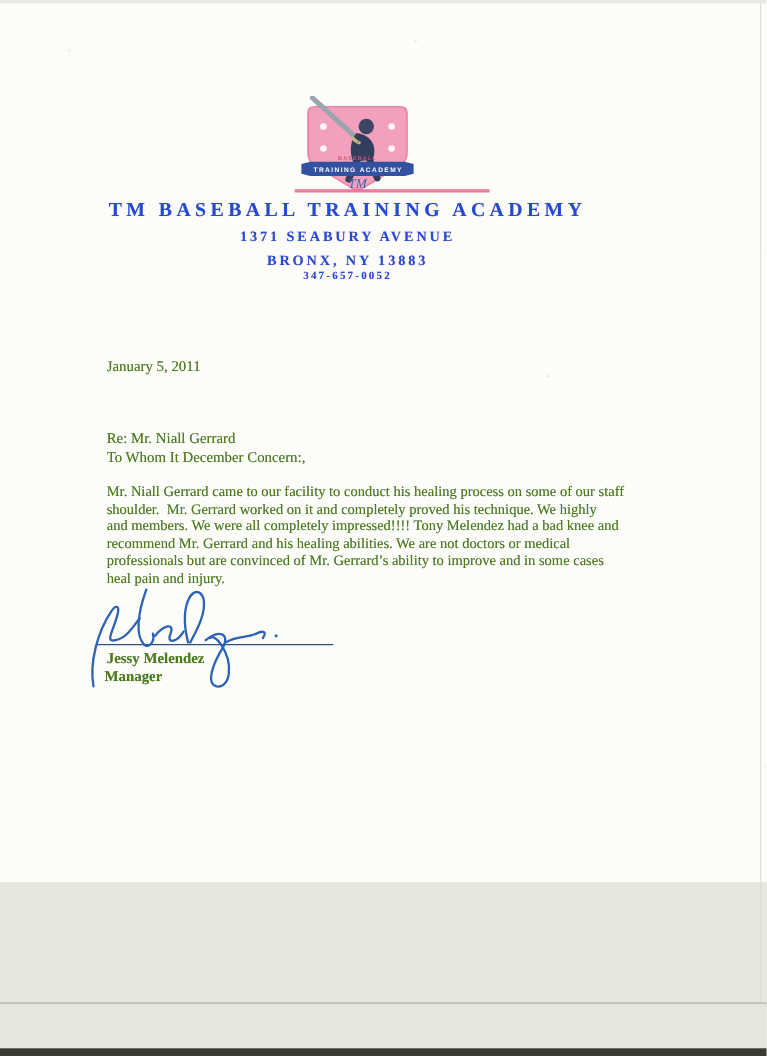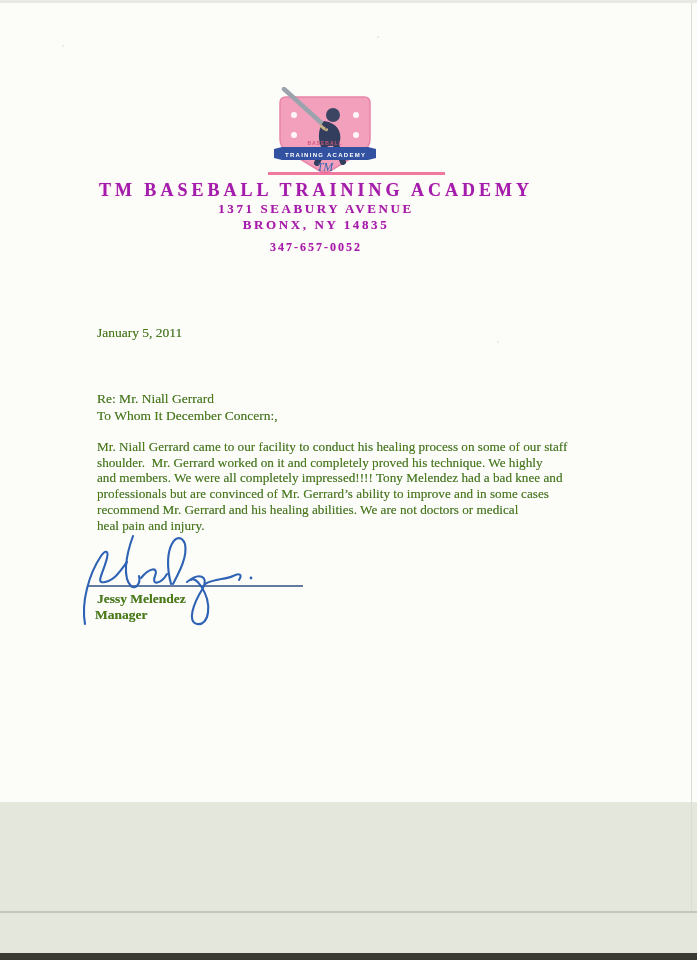--- a/index.html
+++ b/index.html
@@ -14,28 +14,28 @@
     background:#fcfcf9;
   }
   .page-right-edge{position:absolute;top:0;left:691px;width:1px;height:909px;background:#dddcd4;}
   .page-bottom-edge{position:absolute;left:0;top:908px;width:697px;height:2px;background:#c2c6bb;}
   .scan-band{position:absolute;left:0;top:913px;width:697px;height:40px;background:#e3e7dc;}
   .scan-bar{position:absolute;left:0;top:953px;width:697px;height:7px;background:#3a3c33;}
 
   
   .logo-svg{position:absolute;left:268px;top:84px;width:114px;height:92px;}
   .logo-rule{position:absolute;left:268px;top:169px;width:177px;height:3px;background:#ee6191;opacity:.85;}
-  .letterhead-text{position:absolute;left:0;top:177px;width:632px;text-align:center;color:#a21caf;}
+  .letterhead-text{position:absolute;left:0;top:177px;width:632px;text-align:center;color:#1d4ed8;}
   .org-name{
     font-size:18px;font-weight:bold;letter-spacing:4px;line-height:20px;
     text-shadow:0 0 .8px rgba(238,97,145,.65);
   }
-  .addr{font-size:13px;font-weight:bold;letter-spacing:2.6px;line-height:14px;margin-top:2px;
+  .addr{font-size:13px;font-weight:bold;letter-spacing:2.6px;line-height:14px;margin-top:8px;
     text-shadow:0 0 .7px rgba(238,97,145,.6);}
-  .phone{font-size:12px;font-weight:bold;letter-spacing:2px;line-height:14px;margin-top:8px;
+  .phone{font-size:10px;font-weight:bold;letter-spacing:2px;line-height:14px;margin-top:1px;
     text-shadow:0 0 .7px rgba(238,97,145,.6);}
 
   
   .txt{color:#4d7c0f;text-shadow:0 0 .6px rgba(29,80,128,.5);}
   .date-line{position:absolute;left:97px;top:322px;font-size:13.5px;}
   .re-line{position:absolute;left:97px;top:364px;font-size:13.5px;margin-top:24px;}
   .salutation{position:absolute;left:97px;top:405px;font-size:13.5px;}
   .para{position:absolute;left:97px;top:436px;width:490px;font-size:13.2px;line-height:15.7px;}
   .para div{white-space:pre;}
 
@@ -72,34 +72,34 @@
     <text x="55" y="58" text-anchor="middle" font-size="5" fill="#cc5577" font-family="Liberation Sans, sans-serif" font-weight="bold" letter-spacing="1">BASEBALL</text>
     <path d="M4,62 L12,60 L98,60 L106,62 L106,71 L98,73 L12,73 L4,71 Z" fill="#3351a1"></path>
     <text x="55" y="69.5" text-anchor="middle" font-size="6" fill="#ffffff" font-family="Liberation Sans, sans-serif" font-weight="bold" textLength="80">TRAINING ACADEMY</text>
     <text x="55" y="84" text-anchor="middle" font-size="12" font-style="italic" font-family="Liberation Serif, serif" fill="#3a66b0">TM</text>
   </svg>
   <div class="logo-rule"></div>
 
   <div class="letterhead-text">
     <div class="org-name">TM BASEBALL TRAINING ACADEMY</div>
     <div class="addr">1371 SEABURY AVENUE</div>
-    <div class="addr">BRONX, NY 14835</div>
+    <div class="addr">BRONX, NY 13883</div>
     <div class="phone">347-657-0052</div>
   </div>
 
   <div class="date-line txt">January 5, 2011</div>
   <div class="re-line txt">Re: Mr. Niall Gerrard</div>
   <div class="salutation txt">To Whom It December Concern:,</div>
 
   <div class="para txt">
     <div>Mr. Niall Gerrard came to our facility to conduct his healing process on some of our staff</div>
     <div>shoulder.  Mr. Gerrard worked on it and completely proved his technique. We highly</div>
     <div>and members. We were all completely impressed!!!! Tony Melendez had a bad knee and</div>
+    <div>recommend Mr. Gerrard and his healing abilities. We are not doctors or medical</div>
     <div>professionals but are convinced of Mr. Gerrard’s ability to improve and in some cases</div>
-    <div>recommend Mr. Gerrard and his healing abilities. We are not doctors or medical</div>
     <div>heal pain and injury.</div>
   </div>
 
   <svg class="sig-svg" viewBox="0 0 240 105">
     <path d="M12,60 H228" stroke="#31517f" stroke-width="1.3" fill="none"></path>
     <g stroke="#2e62b4" stroke-width="2.1" fill="none" stroke-linecap="round">
       <path d="M10,98 C6,76 14,48 26,30 C30,24 34,24 32,32 C28,48 20,58 30,56 C40,54 46,44 52,36"></path>
       <path d="M58,10 C50,32 48,52 56,60 C60,64 66,58 64,50"></path>
       <path d="M66,52 C74,42 84,40 80,50 C76,60 86,58 92,48"></path>
       <path d="M96,58 C86,20 104,2 110,18 C113,32 102,50 98,58"></path>

